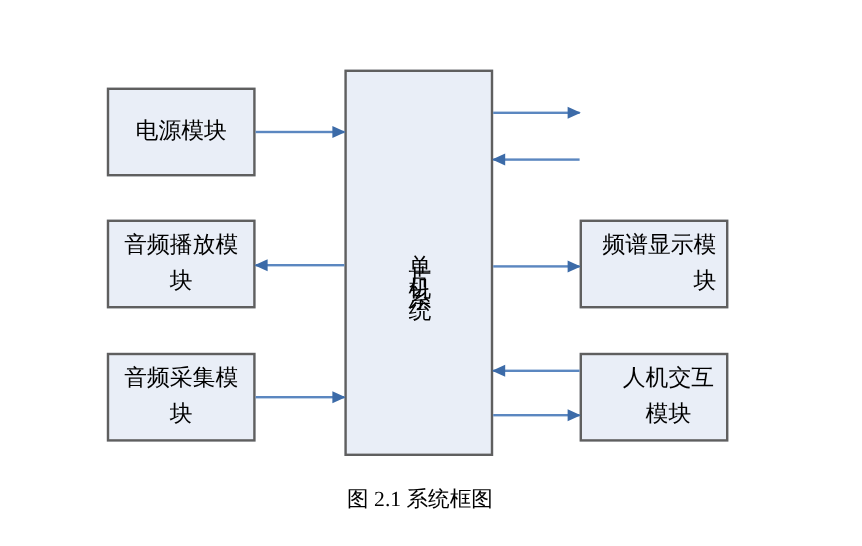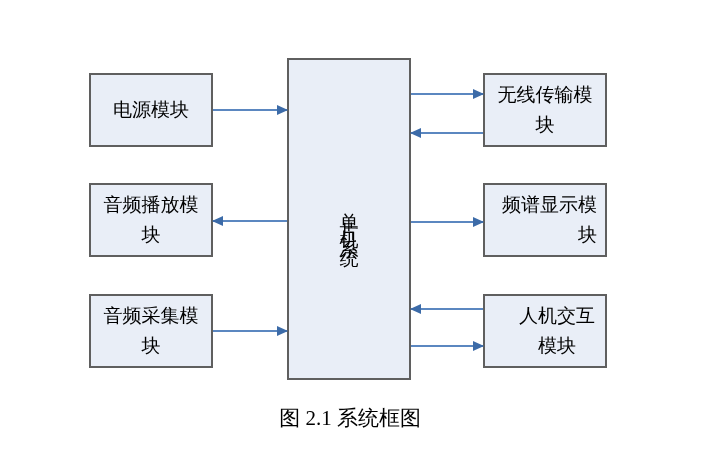--- a/index.html
+++ b/index.html
@@ -79,21 +79,21 @@
     width: 0; height: 0;
     border-right: 11px solid var(--arrow-head);
     border-top: 5px solid transparent;
     border-bottom: 5px solid transparent;
   }
   .caption {
     position: absolute;
     left: 240px; top: 404px;
     width: 220px;
     text-align: center;
-    font-size: 21px;
+    font-size: 18px;
   }
 </style>
 </head>
 <body>
 
 <div class="page">
 
   <div class="node" style="left:89px; top:73px;">
     <span>电源模块</span>
   </div>
@@ -101,23 +101,20 @@
     <span>音频采集模块</span>
   </div>
   <div class="node" style="left:89px; top:183px;">
     <span>音频播放模块</span>
   </div>
 
   <div class="node-center">
     <span class="vertical-label">单片机系统</span>
   </div>
 
-  <div class="node" style="left:483px; top:73px;">
-    <span>无线传输模块</span>
-  </div>
   <div class="node" style="left:483px; top:183px;text-align:right;">
     <span>频谱显示模块</span>
   </div>
   <div class="node" style="left:483px; top:294px;padding-left:32px;">
     <span>人机交互模块</span>
   </div>
 
   <div class="arrow head-right" style="left:213px; top:109px; width:74px;"></div>
   <div class="arrow head-left" style="left:213px; top:220px; width:74px;"></div>
   <div class="arrow head-right" style="left:213px; top:330px; width:74px;"></div>

